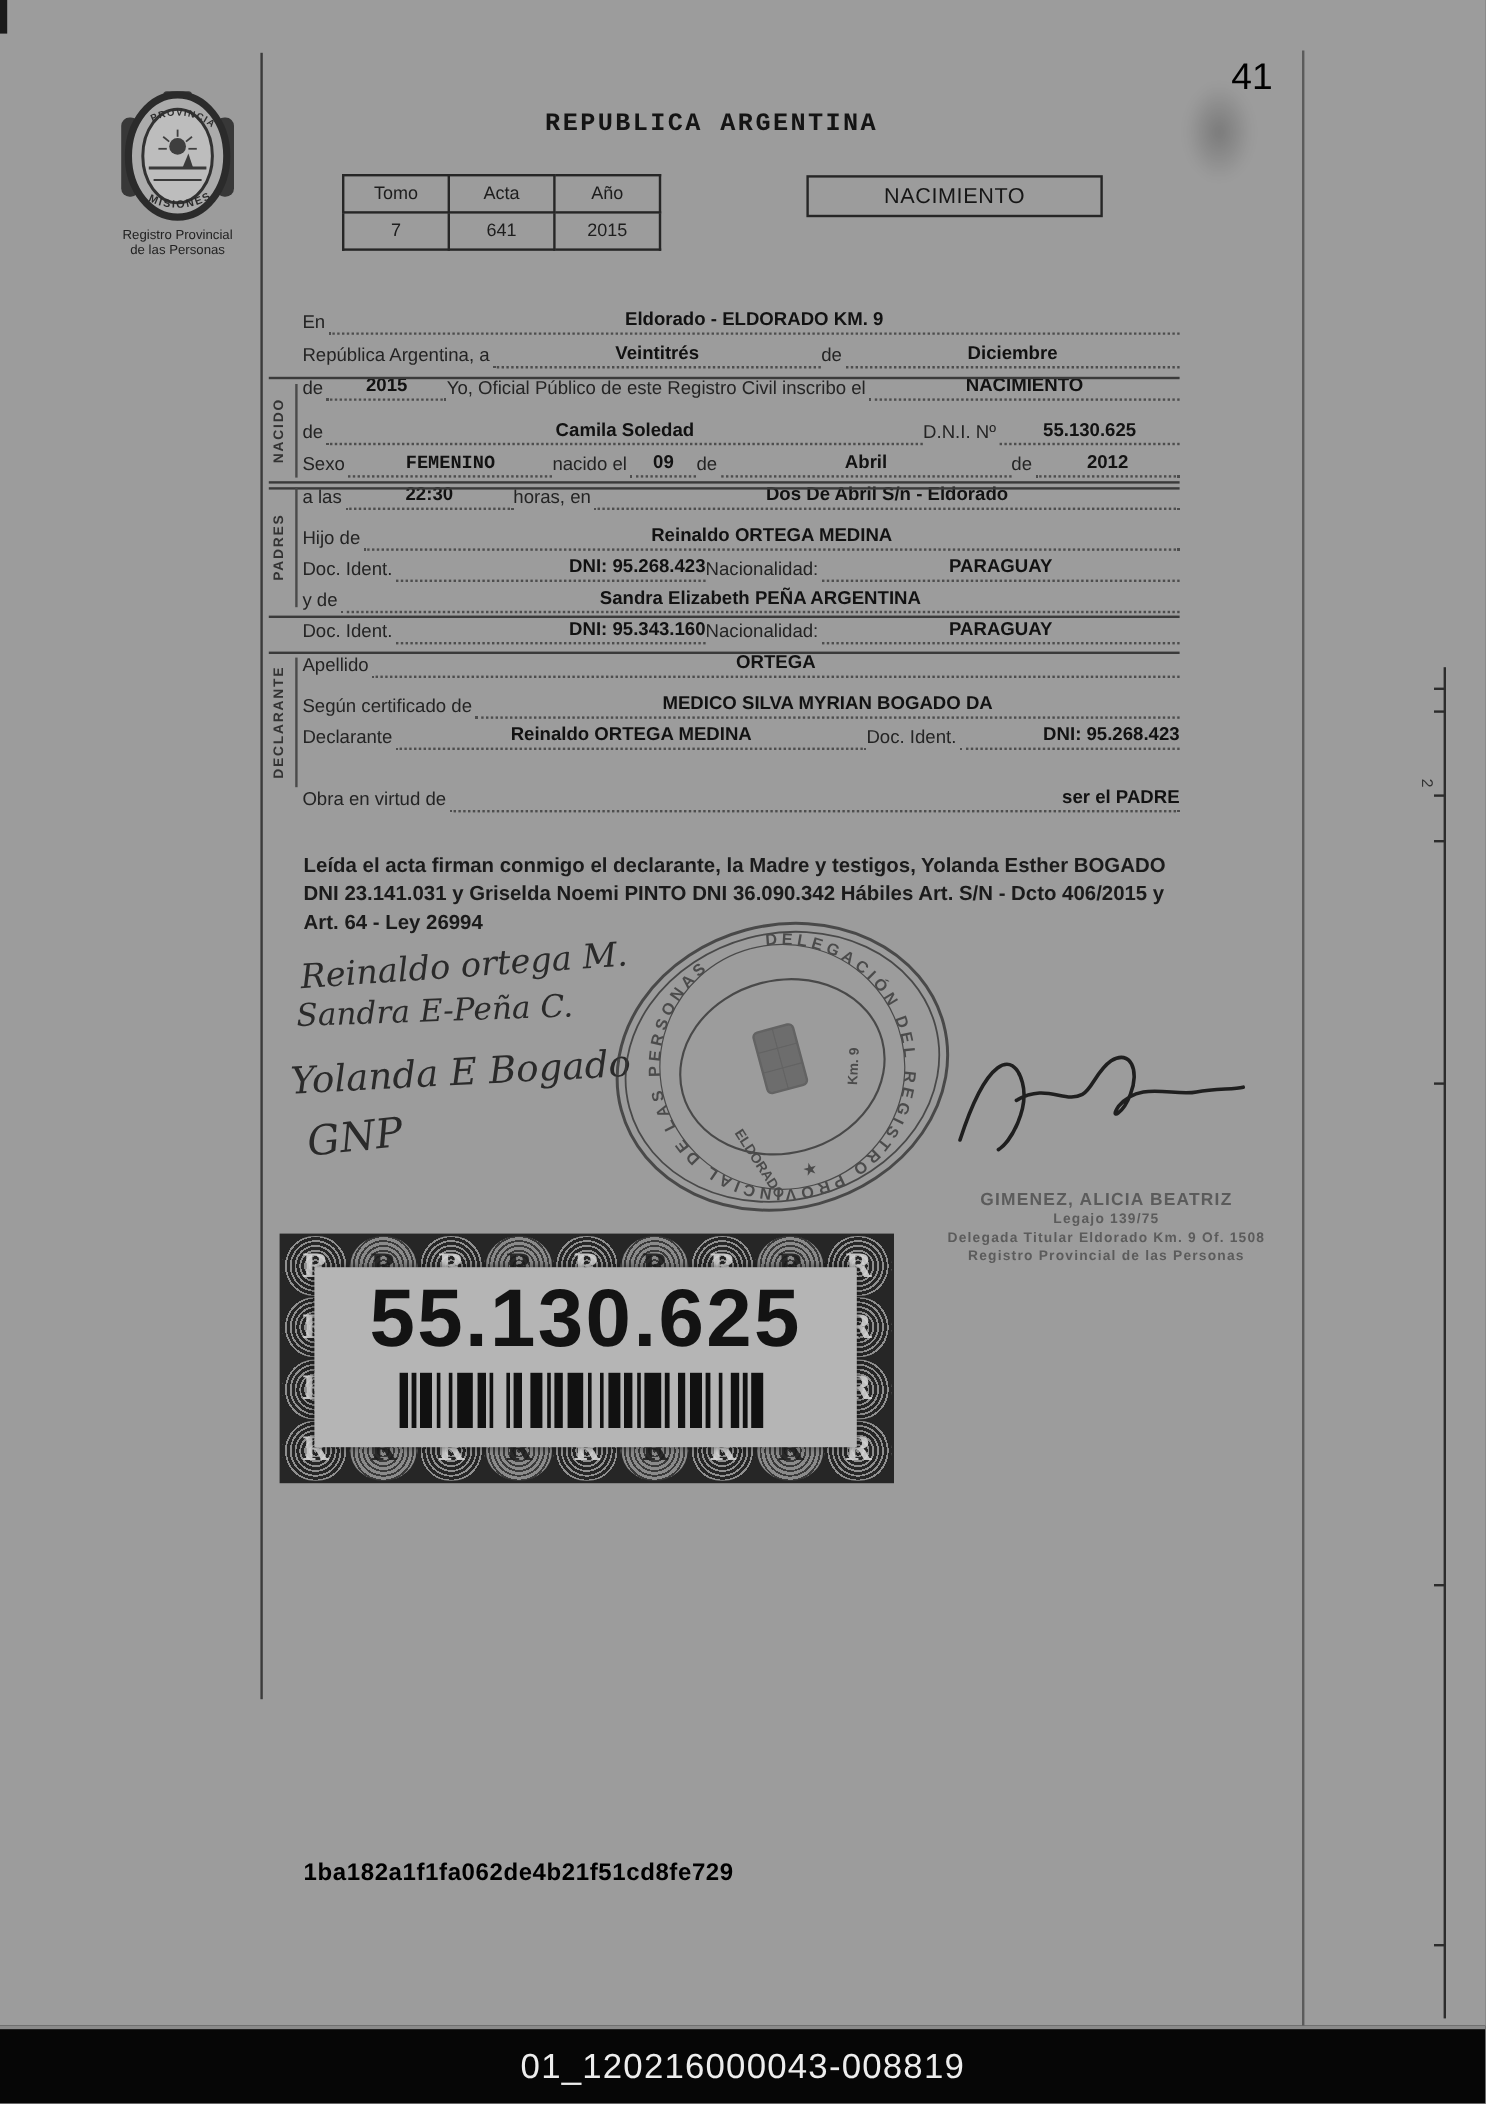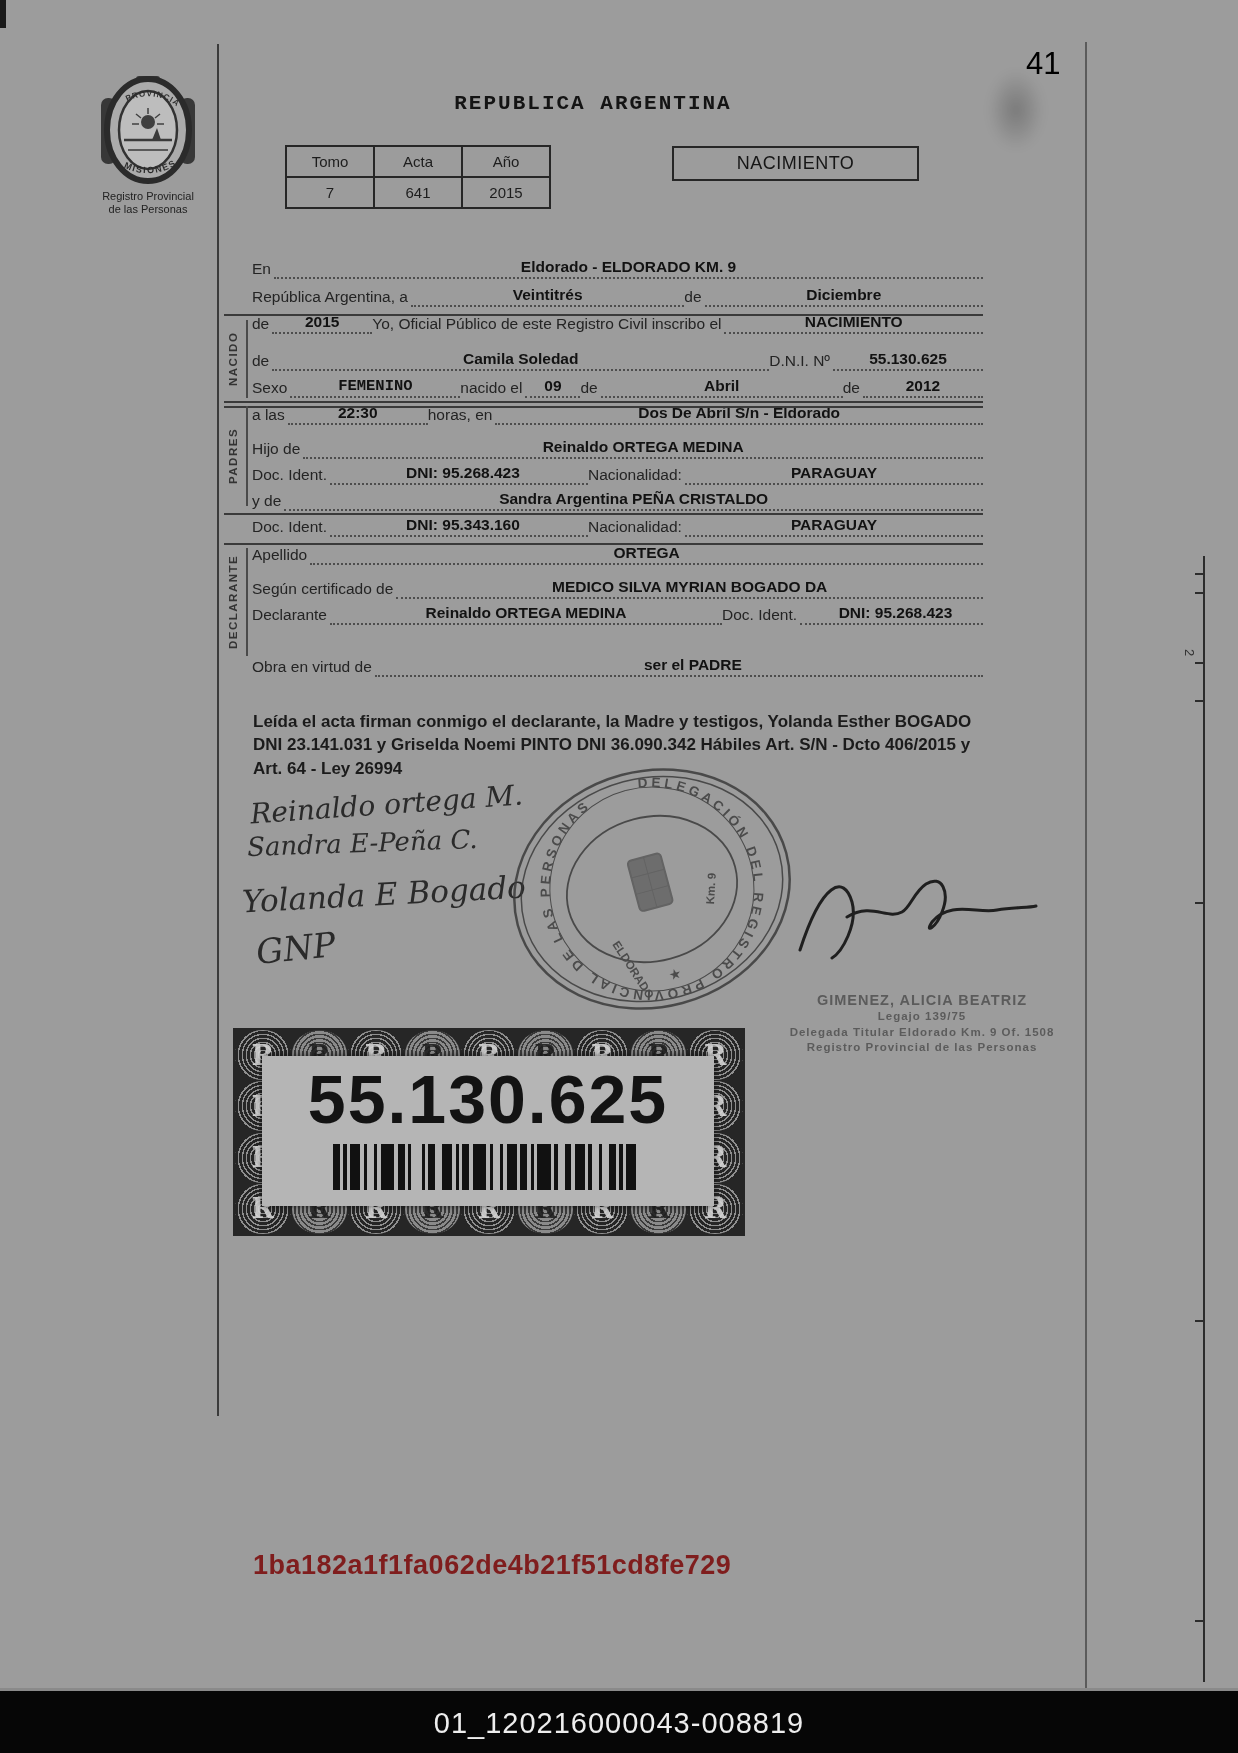--- a/index.html
+++ b/index.html
@@ -25,21 +25,21 @@
   
   .emblem{position:absolute;left:96px;top:72px;}
   .emblem-caption{position:absolute;left:78px;top:190px;width:140px;text-align:center;
                   font-size:11px;line-height:13px;color:#222;}
   
   .row{position:absolute;left:252px;width:731px;height:26px;display:flex;align-items:flex-end;
        font-size:15.5px;color:#242424;margin-top:25px;}
   .lbl{white-space:nowrap;padding:0 3px 1px 0;}
   .fill{flex:1 1 auto;border-bottom:2px dotted #4d4d4d;text-align:center;font-weight:bold;
         font-size:15.5px;color:#121212;white-space:nowrap;padding-bottom:1px;min-width:30px;}
-  .fill.left{text-align:center;padding-left:8px;}
+  .fill.left{text-align:right;padding-left:8px;}
   .fill.f2{flex-grow:2;} .fill.f3{flex-grow:3;}
   .w55{flex:0 0 55px;} .w100{flex:0 0 100px;} .w120{flex:0 0 120px;} .w140{flex:0 0 140px;}
   .w150{flex:0 0 150px;} .w170{flex:0 0 170px;font-family:Liberation Mono, monospace;} .w175{flex:0 0 175px;} .w240{flex:0 0 250px;}
   .hline{position:absolute;left:224px;width:759px;border-top:2px solid #3a3a3a;}
   .hline.dbl{border-bottom:2px solid #3a3a3a;height:3px;}
   .vlabel{position:absolute;left:224px;width:17px;writing-mode:vertical-rl;transform:rotate(180deg);
           display:flex;align-items:center;justify-content:center;font-size:11.5px;font-weight:bold;
           letter-spacing:1.5px;color:#333;}
   .rail{position:absolute;left:246px;border-left:2px solid #4a4a4a;}
   
@@ -71,21 +71,21 @@
   .medallion span{font-family:"DejaVu Serif",serif;font-weight:bold;font-size:27px;color:#d6d6d6;opacity:.9;}
   .medallion.alt{background:repeating-radial-gradient(circle at 50% 50%, #3a3a3a 0 1.5px, #8a8a8a 1.5px 4px);}
   .medallion.alt span{color:#202020;}
   .sticker{position:absolute;left:29px;top:28px;width:452px;height:150px;background:#b5b5b5;
            box-shadow:0 0 6px rgba(0,0,0,.5);text-align:center;}
   .sticker .num{font-size:68px;font-weight:bold;color:#131313;letter-spacing:2px;line-height:86px;}
   .barcode{width:310px;height:46px;margin:2px auto 0;display:flex;}
   .barcode .bar{height:100%;background:#111;}
   .barcode .gap{height:100%;}
   
-  .hash{position:absolute;left:253px;top:1550px;font-size:27px;font-weight:bold;color:#7f1d1d;letter-spacing:.5px;}
+  .hash{position:absolute;left:253px;top:1550px;font-size:20px;font-weight:bold;color:#000000;letter-spacing:.5px;}
   .bottombar{position:absolute;left:0;top:1688px;width:1238px;height:65px;background:#060606;
              border-top:3px solid #8a8a8a;display:flex;align-items:center;justify-content:center;
              color:#ededed;font-size:29px;letter-spacing:1px;}
 </style>
 </head>
 <body>
 
 <div class="canvas">
 
   <div class="corner-mark"></div>
@@ -207,21 +207,21 @@
     <span class="fill">Reinaldo ORTEGA MEDINA</span>
   </div>
   <div class="row" style="top:434px">
     <span class="lbl">Doc. Ident.</span>
     <span class="fill w240 left">DNI: 95.268.423</span>
     <span class="lbl">Nacionalidad:</span>
     <span class="fill">PARAGUAY</span>
   </div>
   <div class="row" style="top:460px">
     <span class="lbl">y de</span>
-    <span class="fill">Sandra Argentina PEÑA CRISTALDO</span>
+    <span class="fill">Sandra Elizabeth PEÑA ARGENTINA</span>
   </div>
   <div class="row" style="top:486px">
     <span class="lbl">Doc. Ident.</span>
     <span class="fill w240 left">DNI: 95.343.160</span>
     <span class="lbl">Nacionalidad:</span>
     <span class="fill">PARAGUAY</span>
   </div>
   <div class="hline" style="top:513px"></div>
 
   <div class="row" style="top:514px">

